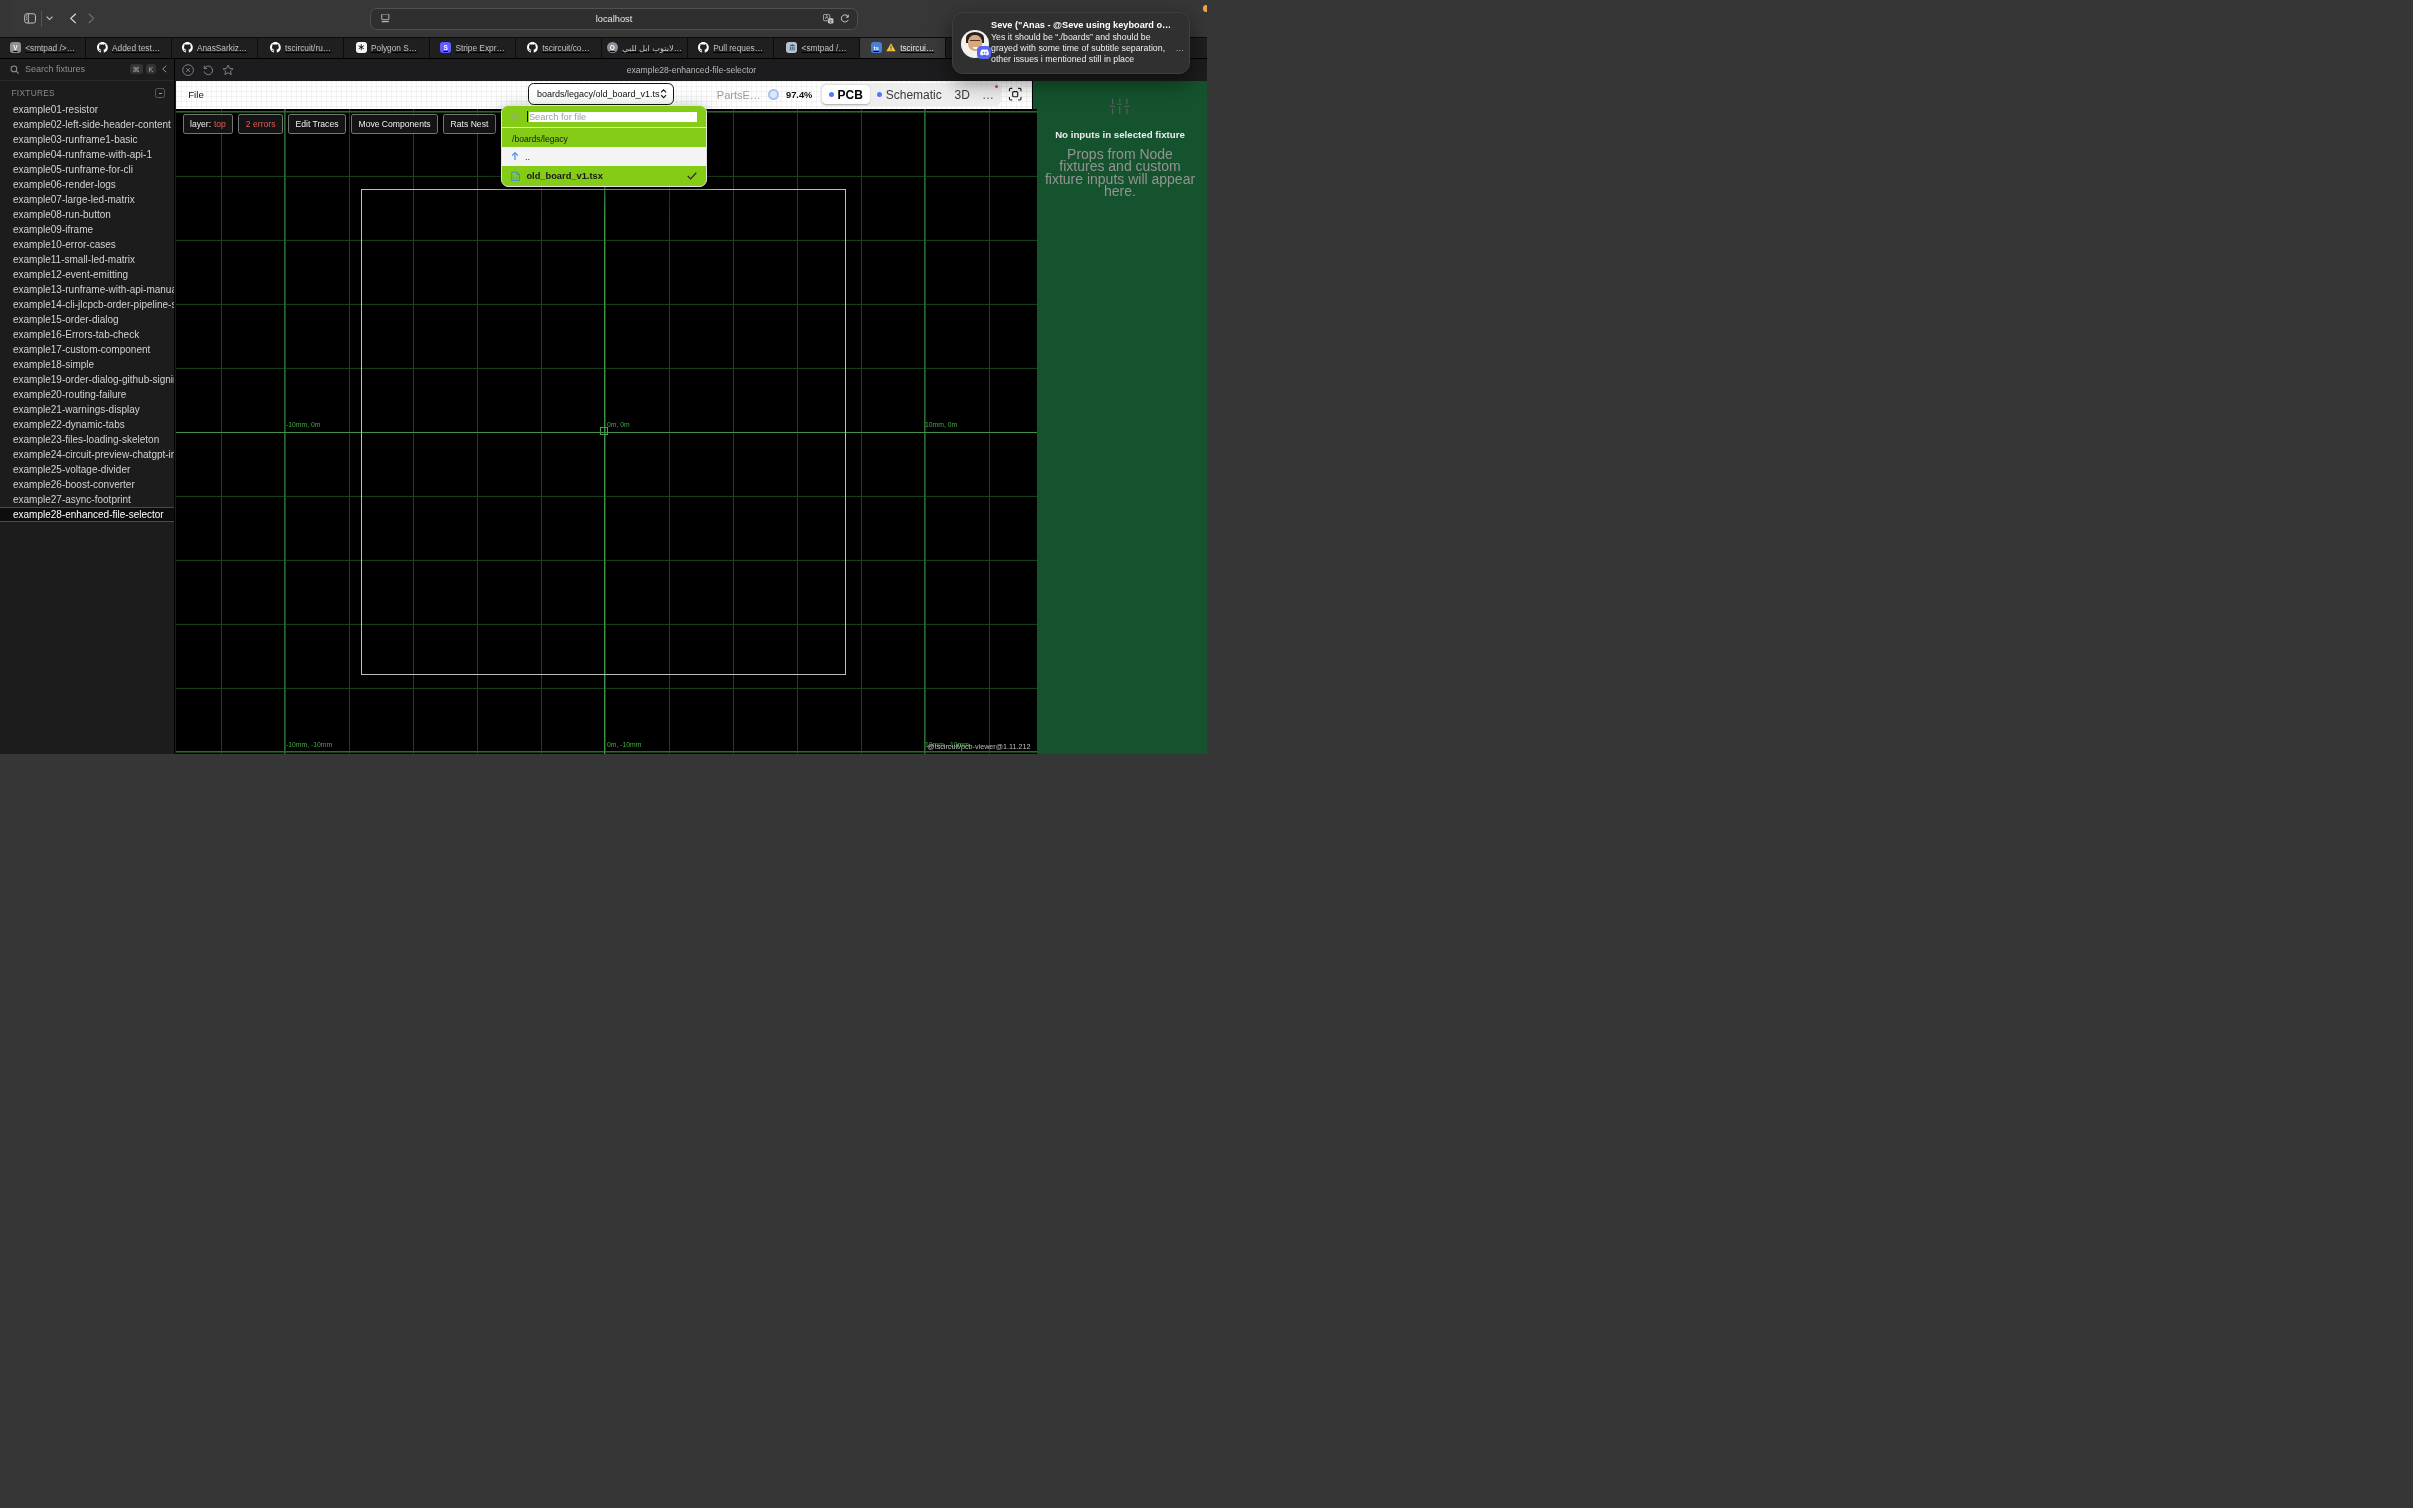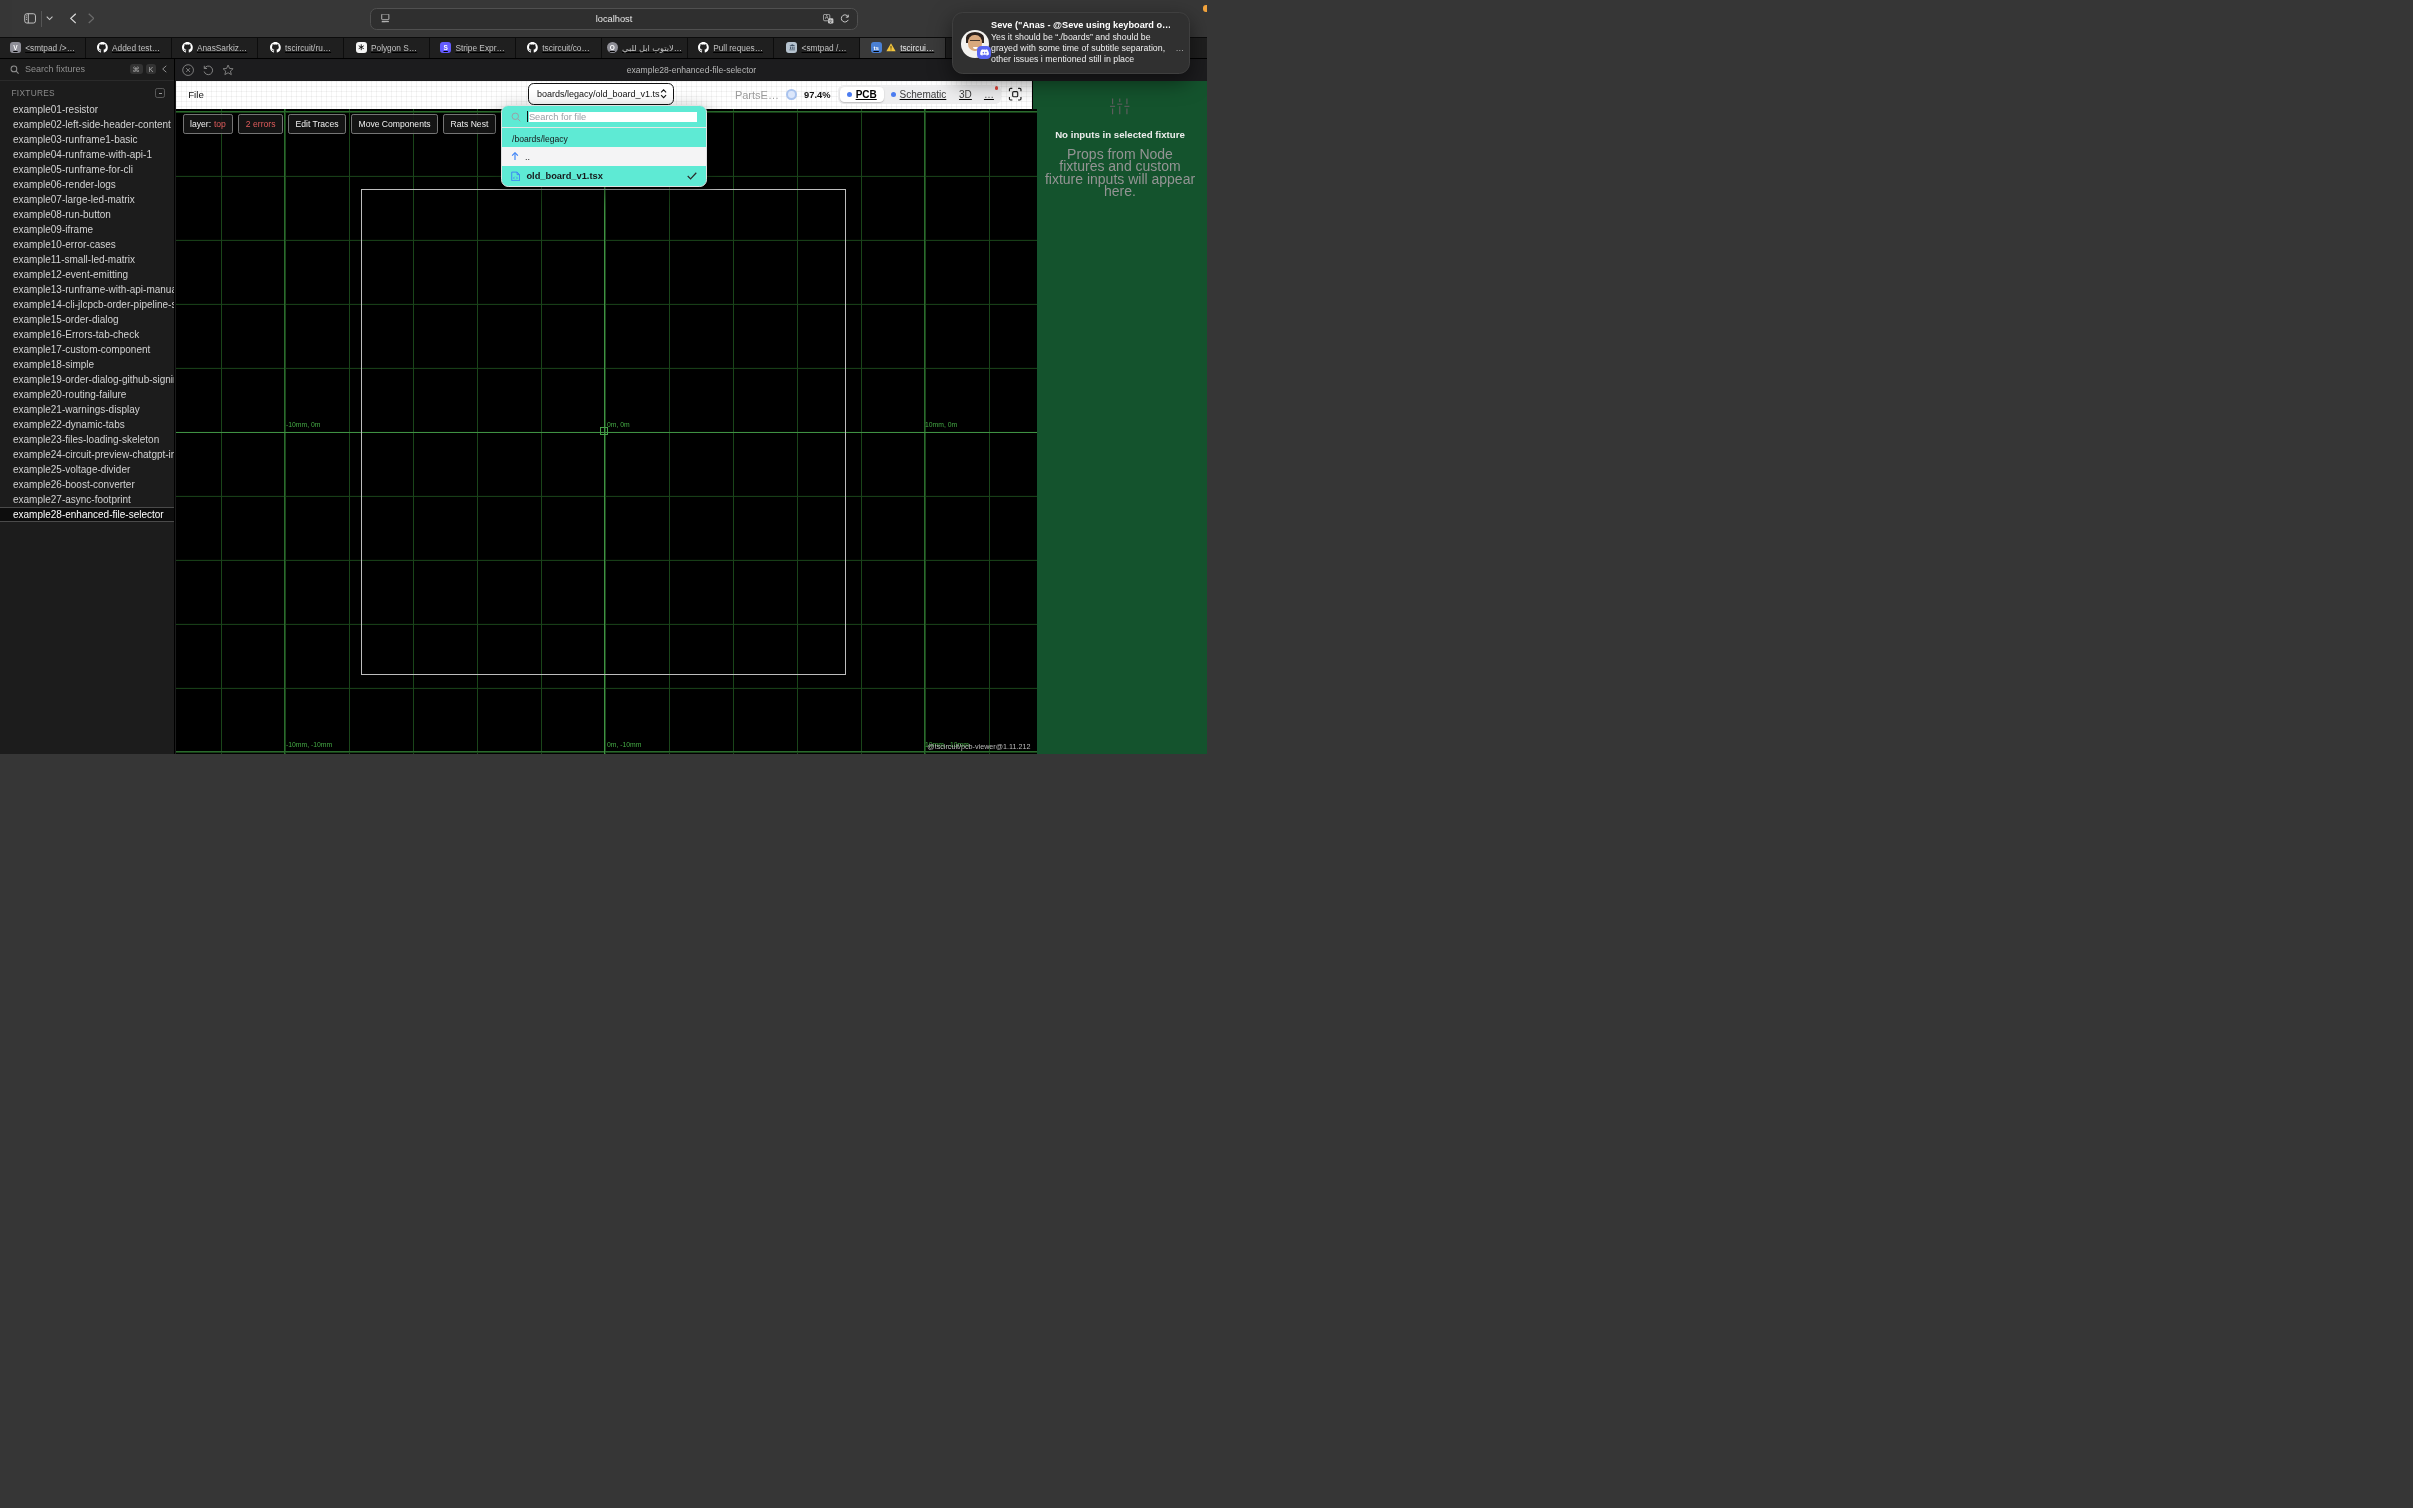--- a/index.html
+++ b/index.html
@@ -71,21 +71,21 @@
   .file-label { margin-left:12.2px; font-size:9.7px; color:#141414; }
   .file-selector { position:absolute; left:352px; top:2.9px; width:146px; height:21.5px; background:#fff;
     border:1.4px solid #111; border-radius:5.7px; display:flex; align-items:center; padding:0 5.7px 0 8px;
     font-size:9px; color:#111; }
   .file-selector .sel-text { flex:1; white-space:nowrap; overflow:hidden; }
   .hdr-right { margin-left:auto; display:flex; align-items:center; gap:7.2px; margin-right:9.3px; }
   .parts-label { color:#9a9a9a; font-size:11px; }
   .progress-ring { width:10.8px; height:10.8px; border-radius:50%; border:2.2px solid #a9c3ee; background:#dce7fb; }
   .progress-pct { font-size:9.3px; font-weight:bold; color:#111; }
   .segmented { background:#eeeeef; border-radius:5.7px; padding:2.2px; display:flex; align-items:center;
-    gap:1.4px; font-size:10px;text-decoration:underline; }
+    gap:1.4px; font-size:12px; }
   .seg-item { padding:2.2px 5.7px; color:#3a3a3a; display:flex; align-items:center; border-radius:4.3px; position:relative; }
   .seg-item.active { background:#fff; box-shadow:0 0.7px 1.4px rgba(0,0,0,.25); font-weight:bold; color:#000;
     padding:2.2px 7.2px; }
   .seg-dot { width:5px; height:5px; border-radius:50%; background:#4b7cf0; margin-right:3.6px; }
   .seg-more { color:#555; padding:2.2px 5px; }
   .seg-reddot { position:absolute; top:-0.7px; right:0.7px; width:3.6px; height:3.6px; border-radius:50%; background:#e0443a; }
 
   
   .canvas { position:absolute; top:28px; left:0; width:861px; bottom:0; background:#000; overflow:hidden;
     background-image:linear-gradient(to right, #1a451a 0.7px, transparent 0.7px),
@@ -103,21 +103,21 @@
 
   .pcb-toolbar { position:absolute; top:5px; left:6.5px; display:flex; gap:5px; z-index:4; }
   .tbtn { height:20px; display:flex; align-items:center; padding:0 6.5px; border:0.7px solid #757575;
     border-radius:2.2px; background:rgba(22,22,22,.9); color:#f0f0f0; font-size:8.6px; white-space:nowrap; }
   .tbtn .red { color:#e05c5c; } .tbtn .sp { margin-left:2.9px; }
   .tbtn.icon-btn { padding:0 5px; }
   .view-caret { width:0; height:0; border-left:2.9px solid transparent; border-right:2.9px solid transparent;
     border-top:3.6px solid #e8e8e8; margin-left:4.3px; }
 
   
-  .dropdown { position:absolute; left:325px; top:46px; width:206px; background:#5eead4; border-radius:7.2px;
+  .dropdown { position:absolute; left:325px; top:46px; width:206px; background:#84cc16; border-radius:7.2px;
     border:0.7px solid #e2e2e2; box-shadow:0 7.2px 20px rgba(0,0,0,.45); z-index:20; overflow:hidden; }
   .dd-search { height:22px; display:flex; align-items:center; padding:0 8.6px; border-bottom:0.7px solid #e8e8e8; }
   .dd-caret { width:1.1px; height:10.8px; background:#111; margin-left:6.5px; }
   .dd-search input { border:none; outline:none; font-size:9.3px; color:#111; margin-left:0.7px; flex:1;
     font-family:inherit; }
   .dd-search input::placeholder { color:#9aa0a6; }
   .dd-section { padding:5.7px 10px 3.6px; font-size:8.6px; font-weight:400; color:#18181b; }
   .dd-row { height:18.7px; display:flex; align-items:center; padding:0 8.6px; font-size:9px; color:#18181b; }
   .dd-row.hovered { background:#f4f4f5; }
   .dd-row .dd-label { margin-left:6.5px; }

